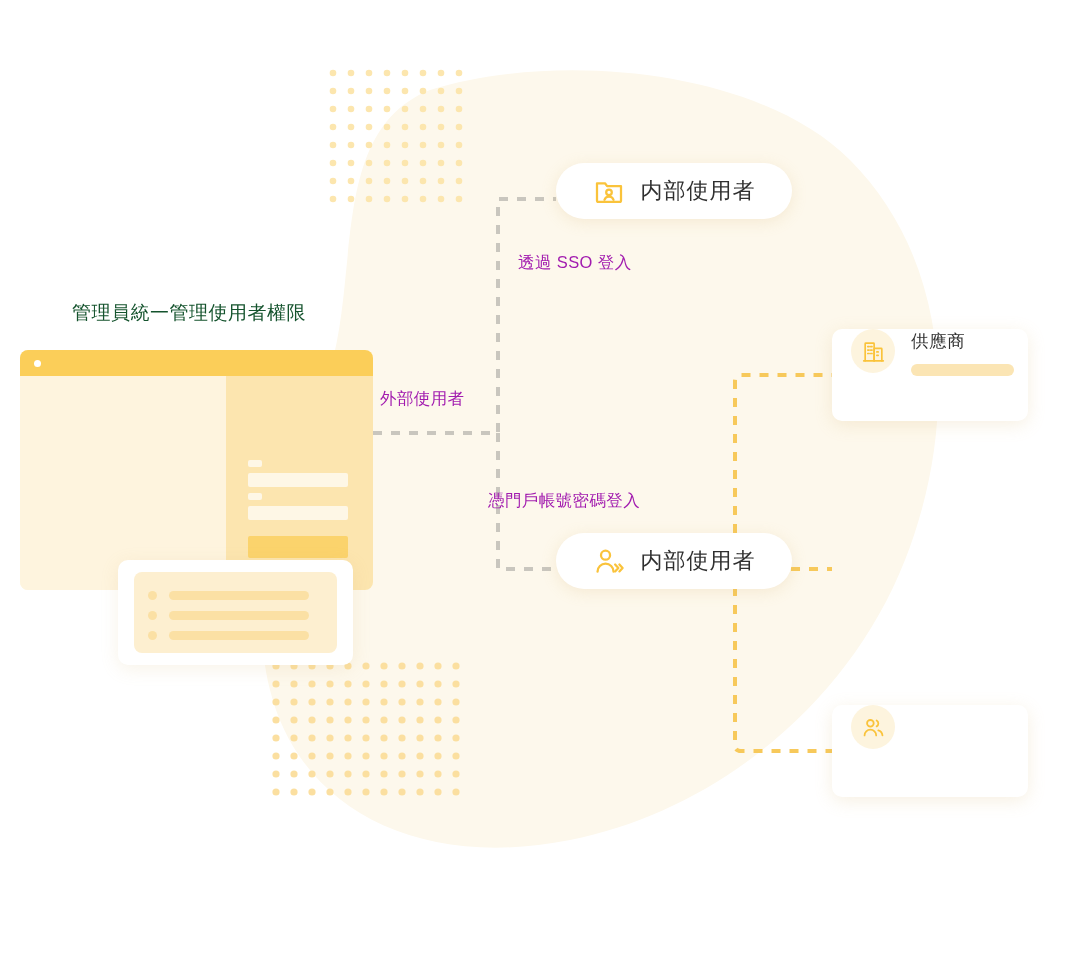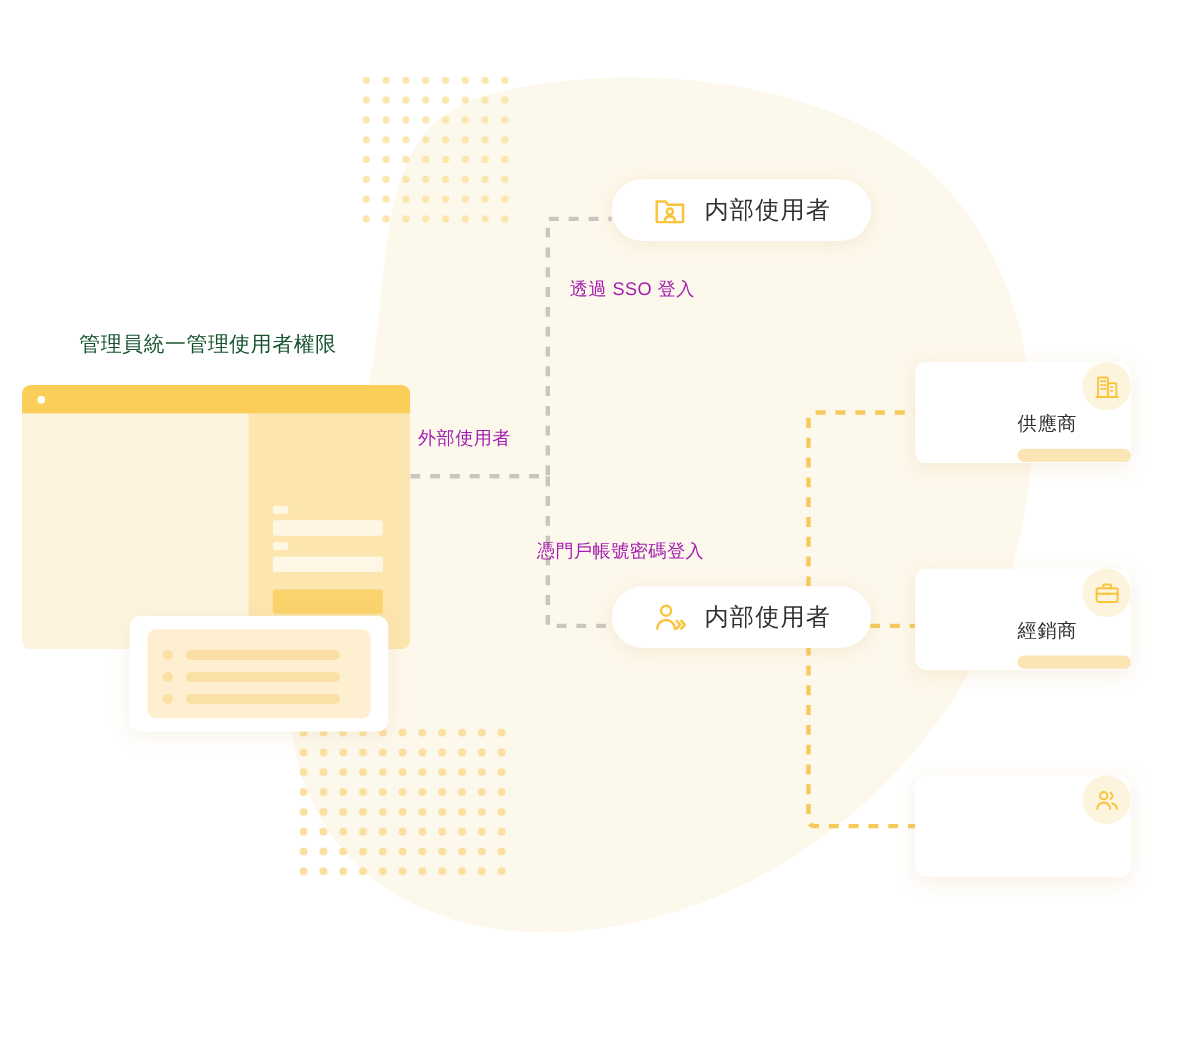--- a/index.html
+++ b/index.html
@@ -72,21 +72,21 @@
     height: 56px; width: 236px;
   }
   .pill-icon { width: 32px; height: 32px; flex: none; display: block; }
   .pill-text { font-size: 22px; color: #303030; margin-left: 16px; letter-spacing: 1px; white-space: nowrap; }
 
   
   .rolecard {
     position: absolute; left: 832px; width: 196px; height: 92px;
     background: #ffffff; border-radius: 10px;
     box-shadow: 0 4px 18px rgba(214,182,112,0.20);
-    display: flex; align-items: flex-end; flex-direction: column;
+    display: flex; align-items: flex-start;
   }
   .role-badge {
     width: 44px; height: 44px; border-radius: 50%;
     background: #FDF4DE; margin-left: 19px; flex: none;
     display: flex; align-items: center; justify-content: center;
   }
   .role-badge svg { width: 25px; height: 25px; display: block; }
   .role-text { margin-left: 16px; }
   .role-title { font-size: 17.5px; color: #303030; letter-spacing: .6px; white-space: nowrap; }
   .role-bar { margin-top: 11px; width: 103px; height: 12px; border-radius: 7px; background: #FBE5B4; }
@@ -197,34 +197,20 @@
         <path d="M6.5 7.3 h1.3 M9.3 7.3 h1.3 M6.5 10.6 h1.3 M9.3 10.6 h1.3 M6.5 13.9 h1.3 M9.3 13.9 h1.3"></path>
         <path d="M15.2 12.4 h1.3 M15.2 15.7 h1.3"></path>
       </svg>
     </div>
     <div class="role-text">
       <div class="role-title">供應商</div>
       <div class="role-bar"></div>
     </div>
   </div>
 
-  <div class="rolecard" style="top:517px;">
-    <div class="role-badge">
-      <svg viewBox="0 0 24 24" fill="none" stroke="#FAC33B" stroke-width="1.7" stroke-linecap="round" stroke-linejoin="round">
-        <rect x="2.8" y="7.4" width="18.4" height="12" rx="1.6"></rect>
-        <path d="M8.6 7.4 V5.2 a1 1 0 0 1 1-1 h4.8 a1 1 0 0 1 1 1 v2.2"></path>
-        <path d="M2.8 12.3 H21.2"></path>
-        <path d="M10.4 12.3 h3.2"></path>
-      </svg>
-    </div>
-    <div class="role-text">
-      <div class="role-title">經銷商</div>
-      <div class="role-bar"></div>
-    </div>
-  </div>
 
   <div class="rolecard" style="top:705px;">
     <div class="role-badge">
       <svg viewBox="0 0 24 24" fill="none" stroke="#FAC33B" stroke-width="1.7" stroke-linecap="round" stroke-linejoin="round">
         <circle cx="9" cy="8" r="3.2"></circle>
         <path d="M3.4 19.6 a5.6 5.6 0 0 1 11.2 0"></path>
         <path d="M15 5.3 a3.2 3.2 0 0 1 0 5.6"></path>
         <path d="M16.6 14.8 a5.6 5.6 0 0 1 4 4.8"></path>
       </svg>
     </div>

